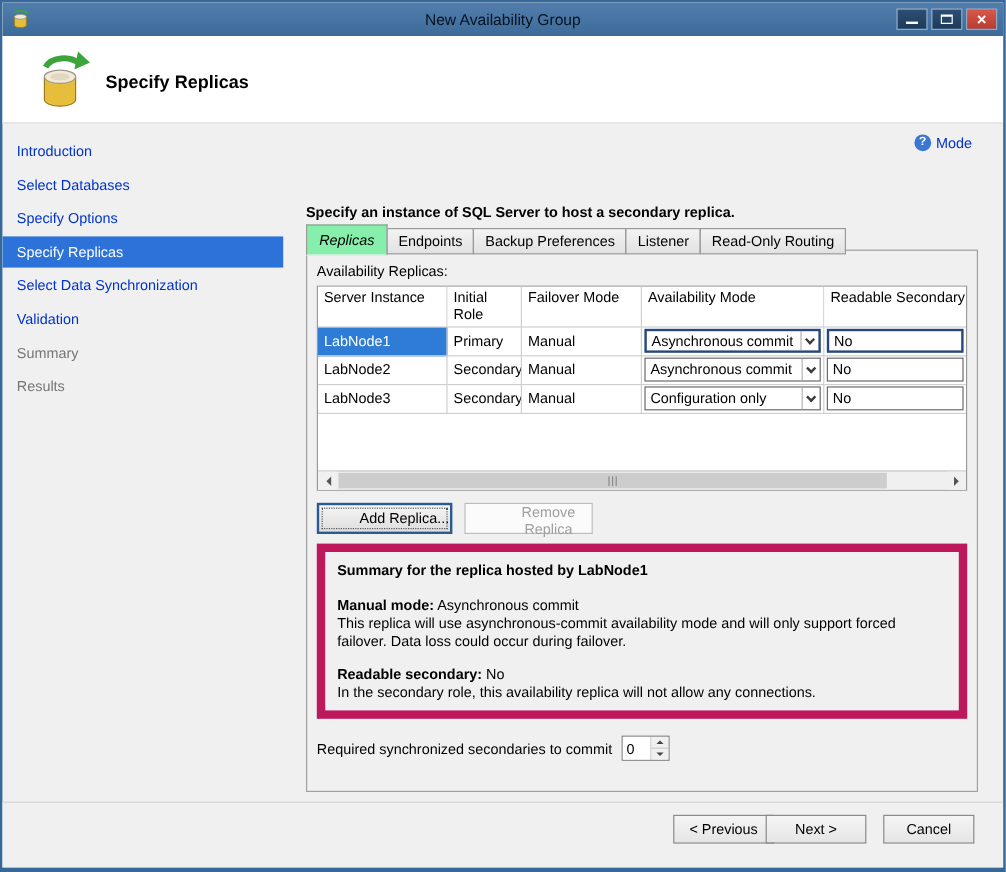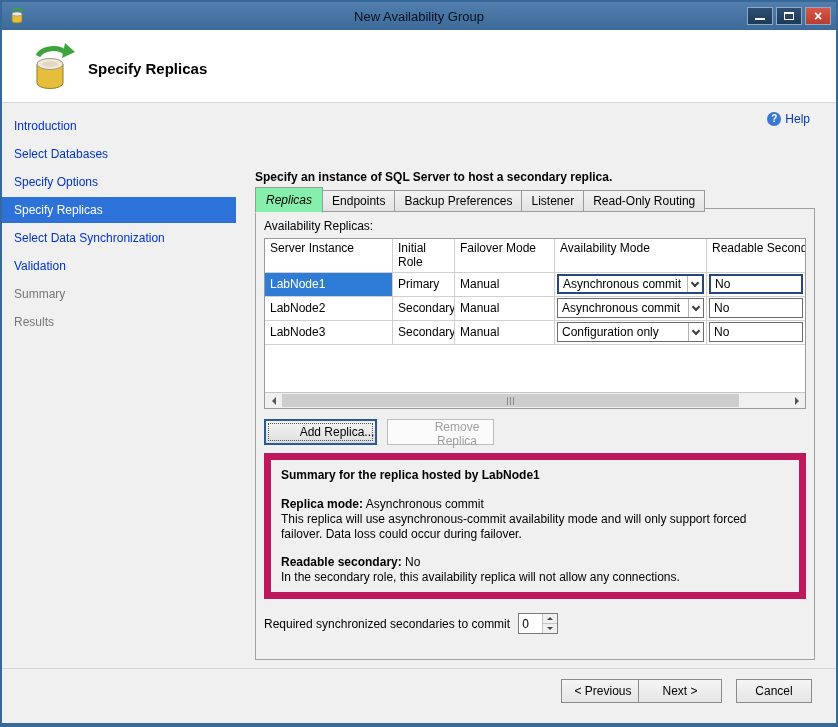--- a/index.html
+++ b/index.html
@@ -72,21 +72,21 @@
 
   .avail-label { margin:2px 0 5px 0; }
 
   
   .grid-wrap { border:1px solid #9a9a9a; background:#fff; }
   .t-row { display:flex; }
   .hc, .dc { border-right:1px solid #cfcfcf; border-bottom:1px solid #cfcfcf;
              overflow:hidden; white-space:nowrap; }
   .hc { padding:2px 5px; height:34px; background:#fff; }
   .dc { height:24px; padding:4px 5px; }
-  .c1 { width:128px; flex:none; }
+  .c1 { width:108px; flex:none; }
   .c2 { width:62px;  flex:none; }
   .c3 { width:100px; flex:none; }
   .c4 { width:152px; flex:none; padding:0; }
   .c5 { flex:1; min-width:0; padding-top:0; padding-bottom:0; padding-left:0; padding-right:0; }
   .hc.c5 { padding:2px 5px; border-right:none; }
   .dc.c5 { border-right:none; }
   .cell-selected { background:#2e7cd6; color:#ffffff; }
 
   .combo { display:flex; align-items:center; height:20px; margin:1px 2px;
            border:1px solid #6b6b6b; background:#fff; cursor:pointer; }
@@ -195,21 +195,21 @@
     <div class="side-item link">Select Data Synchronization</div>
     <div class="side-item link">Validation</div>
     <div class="side-item disabled">Summary</div>
     <div class="side-item disabled">Results</div>
   </div>
 
   <div class="main">
 
     <div class="help">
       <span class="help-icon">?</span>
-      <span>Help</span>
+      <span>Mode</span>
     </div>
 
     <div class="instruction">Specify an instance of SQL Server to host a secondary replica.</div>
 
     <div class="tabs">
       <div class="tab active">Replicas</div>
       <div class="tab">Endpoints</div>
       <div class="tab">Backup Preferences</div>
       <div class="tab">Listener</div>
       <div class="tab">Read-Only Routing</div>
@@ -298,21 +298,21 @@
       </div>
 
       <div class="rep-btn-row">
         <button class="btn btn-add">Add Replica...</button>
         <button class="btn btn-remove" disabled="">Remove Replica</button>
       </div>
 
       <div class="summary">
         <div class="sum-title">Summary for the replica hosted by LabNode1</div>
         <div class="sum-block">
-          <span class="sum-label">Replica mode:</span><span> Asynchronous commit</span><br>
+          <span class="sum-label">Manual mode:</span><span> Asynchronous commit</span><br>
           <span>This replica will use asynchronous-commit availability mode and will only support forced failover. Data loss could occur during failover.</span>
         </div>
         <div class="sum-block">
           <span class="sum-label">Readable secondary:</span><span> No</span><br>
           <span>In the secondary role, this availability replica will not allow any connections.</span>
         </div>
       </div>
 
       <div class="spin-row">
         <span>Required synchronized secondaries to commit</span>

